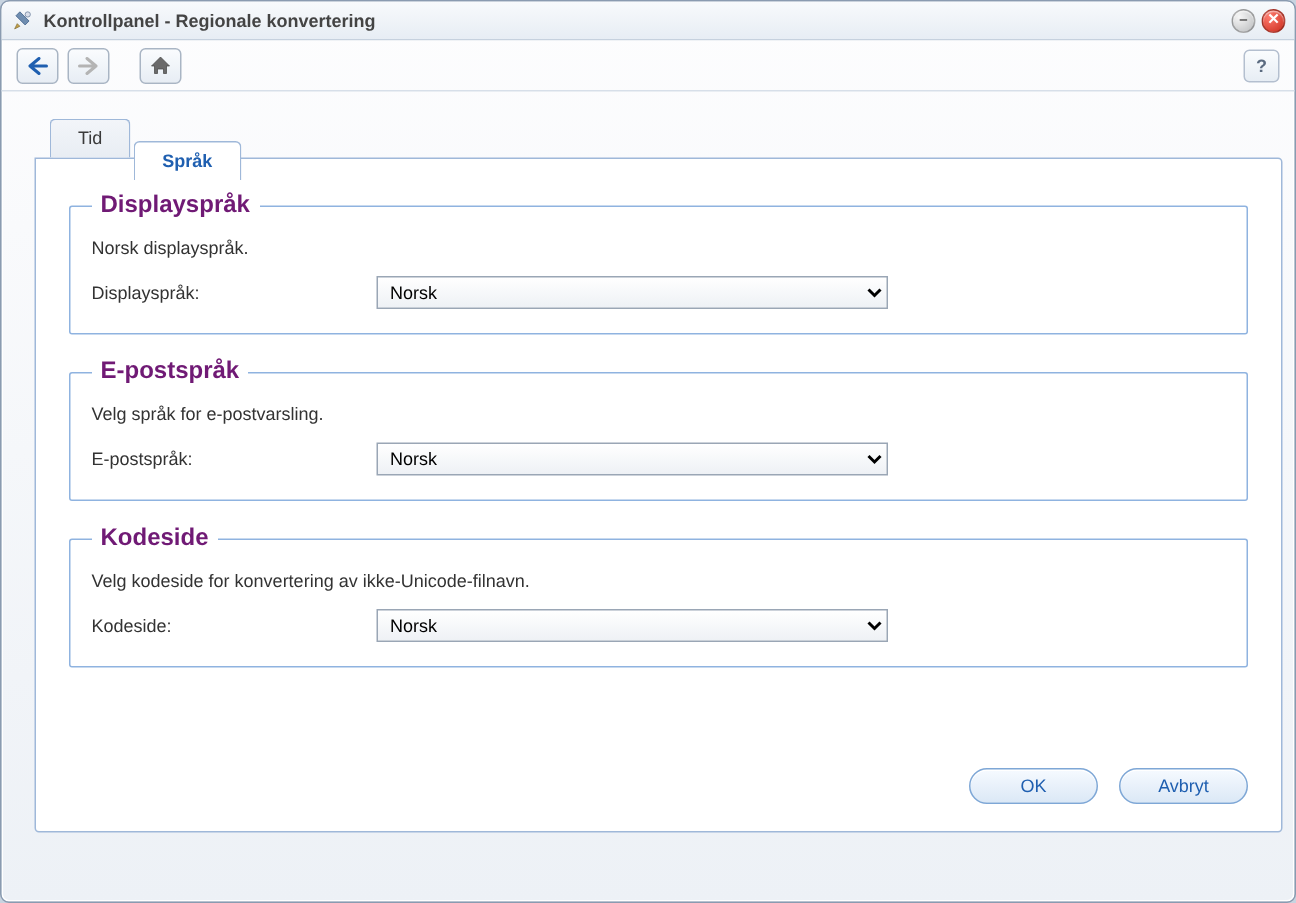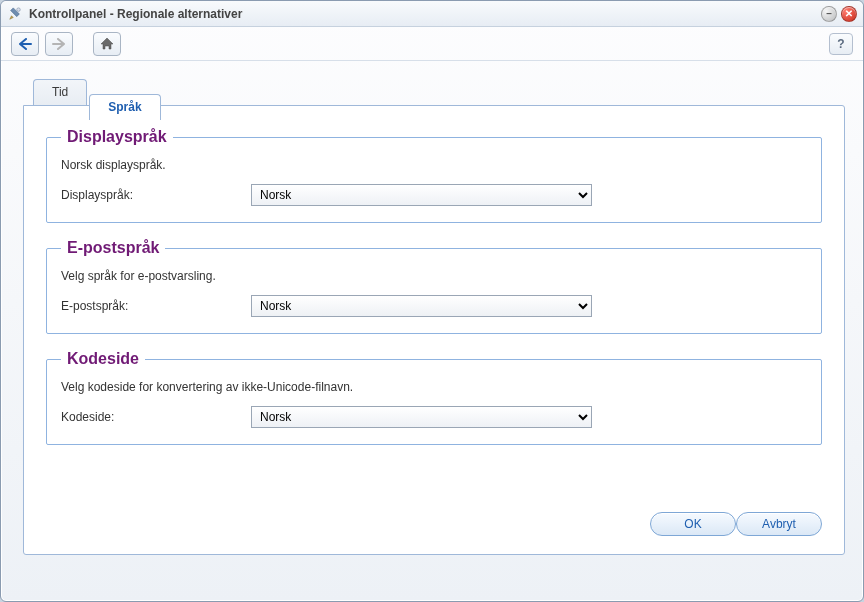--- a/index.html
+++ b/index.html
@@ -70,21 +70,21 @@
     width: 24px; height: 22px;
     background: linear-gradient(#fafcfe, #e7edf4);
     border: 1px solid #b4bfcf;
     border-radius: 4px;
     display:inline-flex;align-items:center;justify-content:center;
     color:#5b6b80; font-weight:bold;
   }
 
   .content {
     flex: 1;
-    padding: 18px 18px 14px 22px;
+    padding: 18px 8px 14px 22px;
     position: relative;
   }
 
   .tabs {
     display: flex;
     position: relative;
     z-index: 2;
     margin-left: 10px;
   }
   .tab {
@@ -143,20 +143,21 @@
     background: linear-gradient(#ffffff,#eef1f5);
     font-size: 12px;
     padding-left: 4px;
     appearance: auto;
   }
 
   .footer {
     margin-top: auto;
     display: flex;
     justify-content: flex-end;
+    gap: 14px;
     padding-top: 12px;
   }
   .btn {
     min-width: 86px;
     height: 24px;
     padding: 0 18px;
     border: 1px solid #7ea7d6;
     border-radius: 12px;
     background: linear-gradient(#f6faff,#dbe8f6);
     color: #1f5fb0;
@@ -171,21 +172,21 @@
 <div class="window">
 
   <div class="titlebar">
     <span class="app-icon">
       <svg width="14" height="14" viewBox="0 0 16 16">
         <path d="M6 1 L3 4 L10 11 L13 8 Z" fill="#6f8db0" stroke="#3d5f88" stroke-width="0.6"></path>
         <path d="M2 14 L4 10 L6 12 Z" fill="#c4a14a" stroke="#7a6528" stroke-width="0.5"></path>
         <circle cx="12" cy="3" r="2" fill="#d9deea" stroke="#6f83a0" stroke-width="0.6"></circle>
       </svg>
     </span>
-    <span class="title">Kontrollpanel - Regionale alternativer</span>
+    <span class="title">Kontrollpanel - Regionale konvertering</span>
     <div class="title-controls">
       <span class="tc-btn tc-min">
           <span>–</span>
         </span>
       <span class="tc-btn tc-close">
           <span>✕</span>
         </span>
     </div>
   </div>
 

